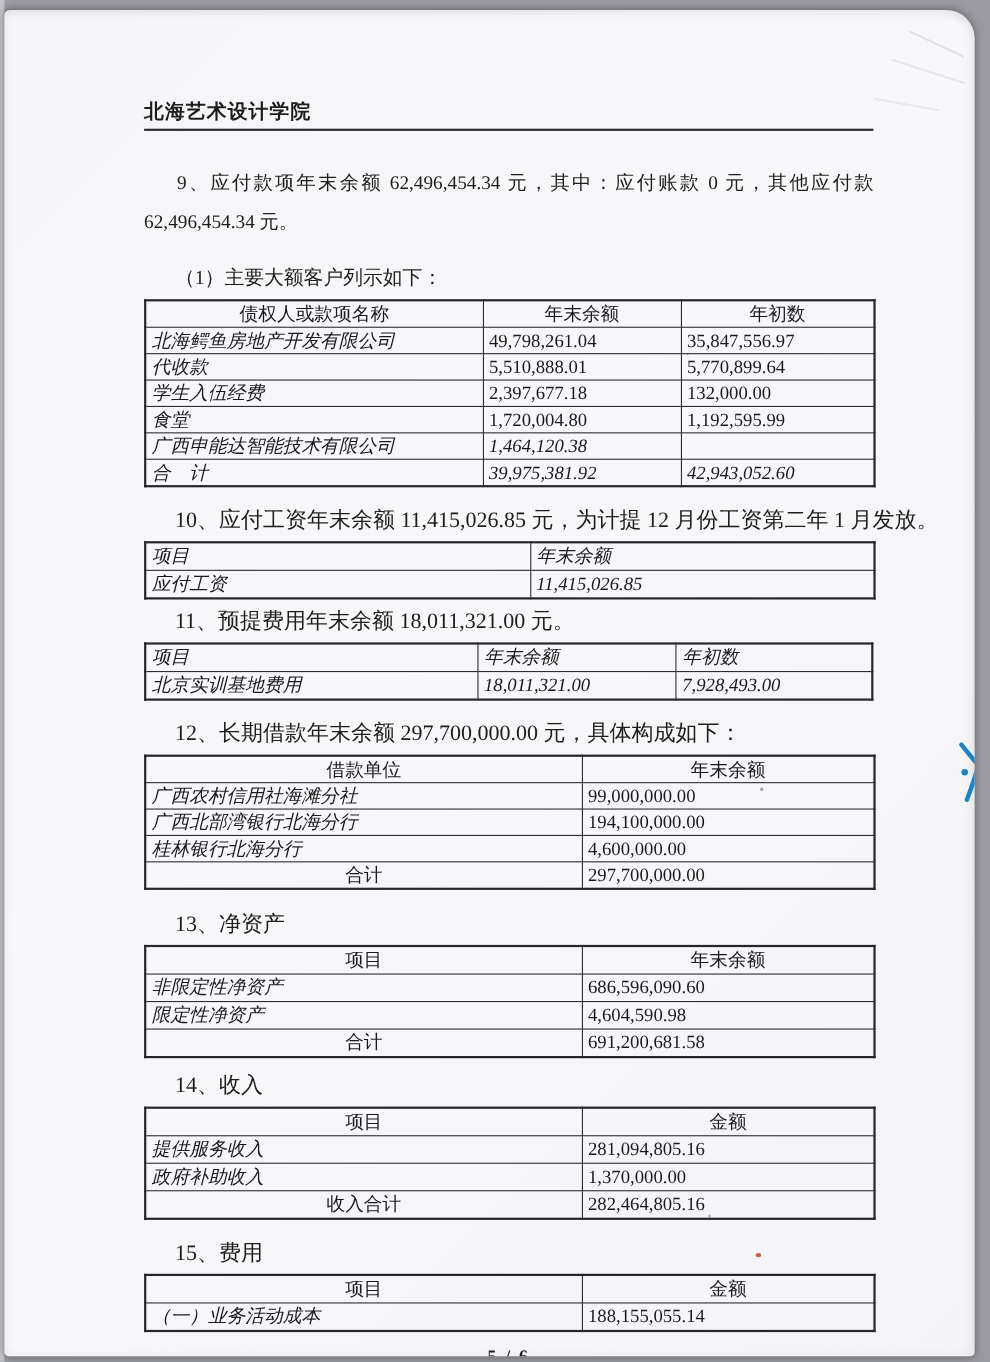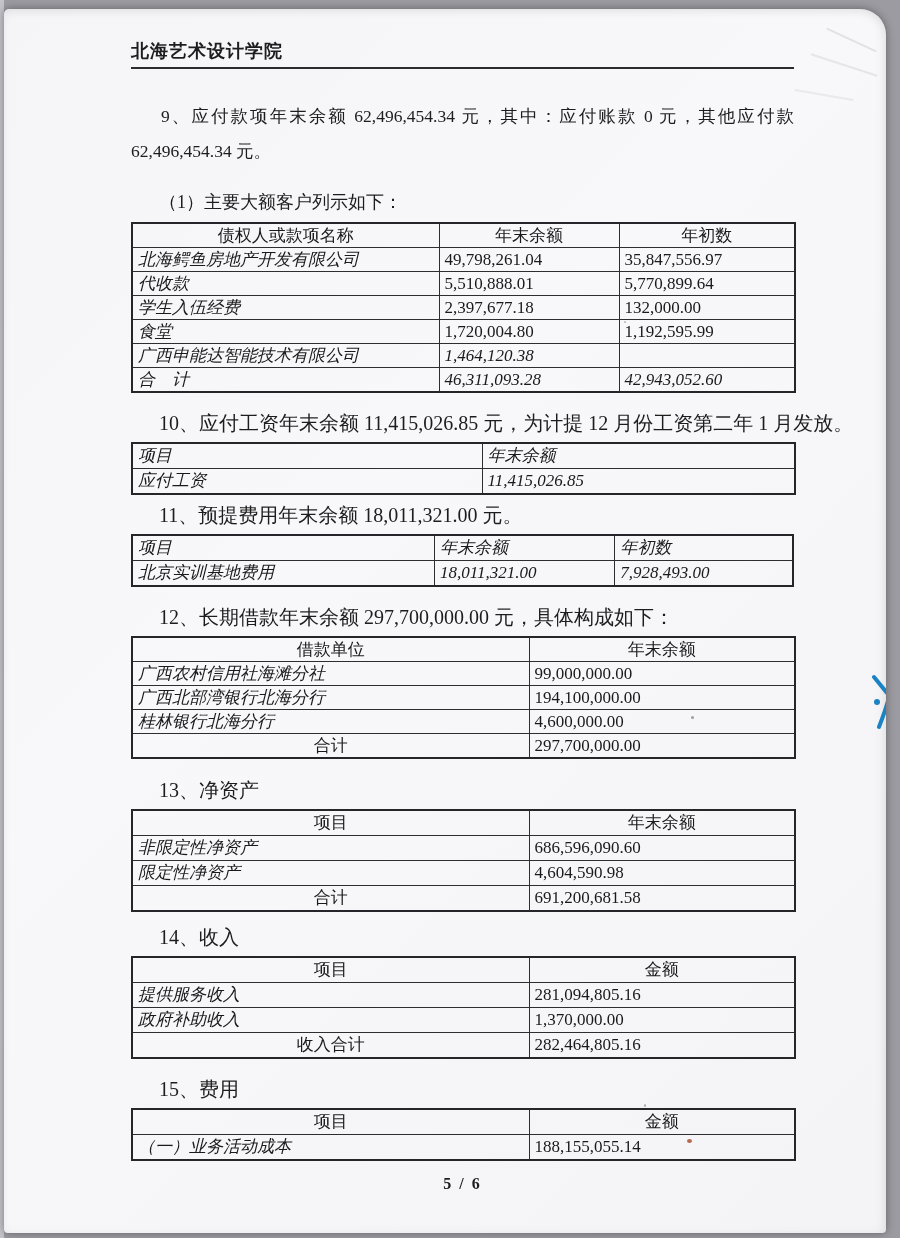--- a/index.html
+++ b/index.html
@@ -15,21 +15,21 @@
   .page {
     position:absolute; left:4px; top:9px; width:882px; height:1224px;
     background:linear-gradient(135deg,#f5f5f8 0%,#f8f8fa 40%,#f4f4f7 100%);
     border-radius:5px 26px 4px 4px;
     box-shadow:0 0 8px rgba(0,0,0,.38), inset -4px 0 10px rgba(0,0,0,.05), inset 0 4px 8px rgba(0,0,0,.05);
     overflow:hidden;
   }
   .content { position:absolute; left:127px; top:0; width:663px; }
 
   
-  .doc-header { display:flex; align-items:center; margin-top:30px; }
+  .doc-header { display:flex; align-items:center; margin-top:80px; }
   .hdr-left { flex:1; border-bottom:2px solid #2c2c2e; padding-bottom:4px; }
   .school { font-size:18px; font-weight:700; letter-spacing:1px; }
   .hdr-right { border-bottom:2px solid #2c2c2e; padding-bottom:4px; margin-left:14px; }
   .report-title { font-size:18px; font-weight:700; letter-spacing:1px; }
 
   
   .para { margin-top:30px; font-size:17.5px; line-height:35px; text-indent:30px; text-align:justify; }
   .subline { margin-top:20px; font-size:18px; line-height:26px; text-indent:28px; white-space:nowrap; }
   .item-heading { font-size:20px; line-height:24px; text-indent:28px; white-space:nowrap; }
   .mt18 { margin-top:18px; } .mt8 { margin-top:8px; } .mt19 { margin-top:19px; }
@@ -123,21 +123,21 @@
         <td class="r">1,720,004.80</td>
         <td class="r">1,192,595.99</td>
       </tr>
       <tr>
         <td class="l">广西申能达智能技术有限公司</td>
         <td class="l">1,464,120.38</td>
         <td class="l"></td>
       </tr>
       <tr>
         <td class="l">合　计</td>
-        <td class="l">46,311,093.28</td>
+        <td class="l">39,975,381.92</td>
         <td class="l">42,943,052.60</td>
       </tr>
     </tbody>
       </table>
 
     <div class="item-heading mt18">10、应付工资年末余额 11,415,026.85 元，为计提 12 月份工资第二年 1 月发放。</div>
     <table class="t rh24">
       <colgroup>
           <col style="width:350px">
           <col style="width:313px">

